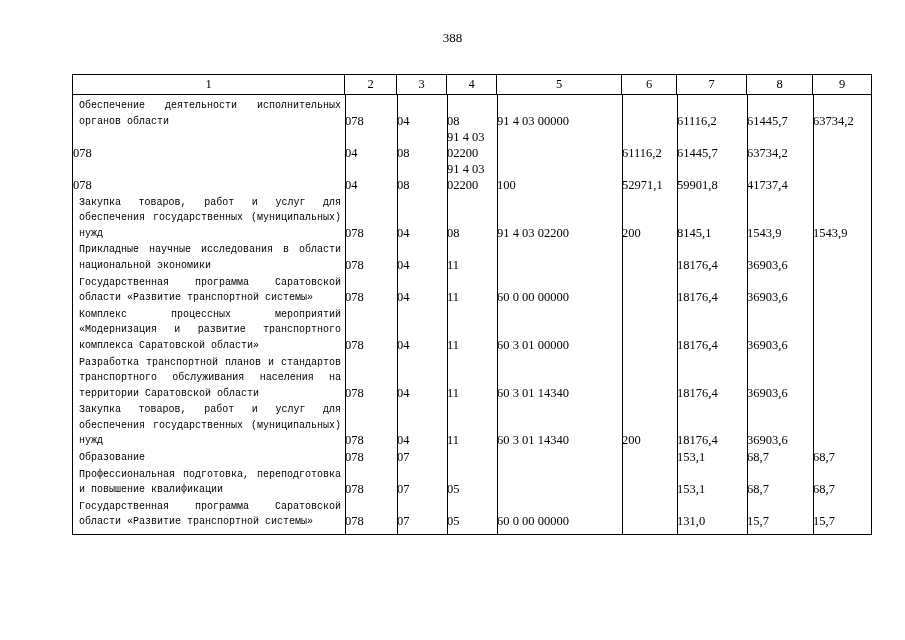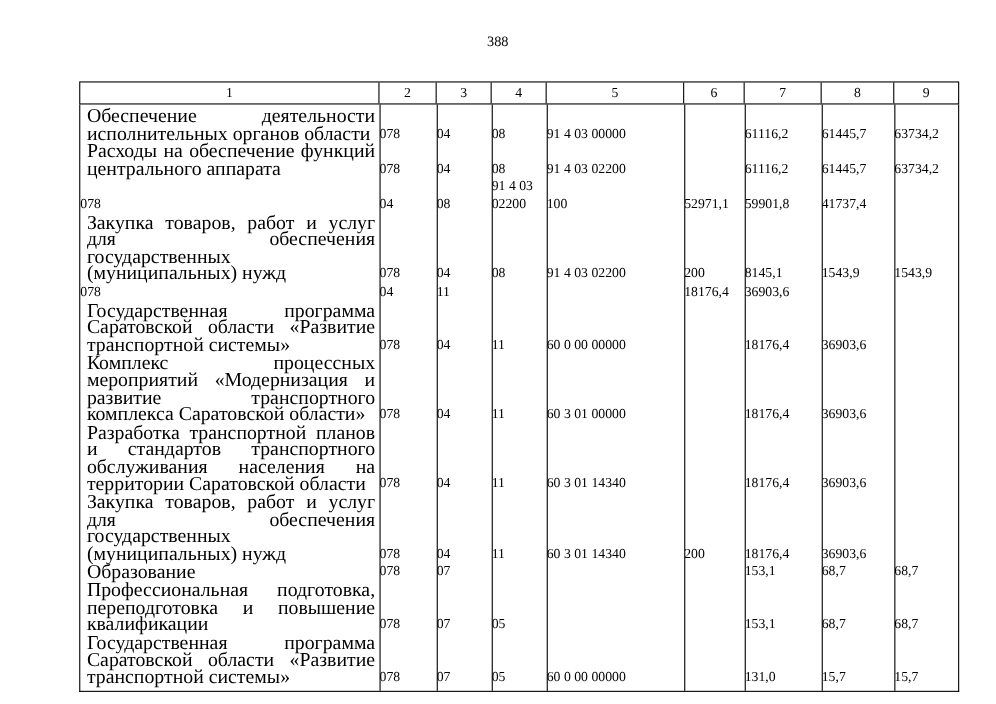--- a/index.html
+++ b/index.html
@@ -32,22 +32,23 @@
     position: absolute;
     top: 74px;
     left: 72px;
     width: 800px;
   }
   .r-name {
     padding: 1px 4px 0 6px;
     text-align: justify;
     text-align-last: left;
     line-height: 15.6px;
-    font-size: 18px;
+    font-size: 10px;
     hyphens: manual;
+    font-family: Liberation Mono, monospace;
   }
   .r-name.just {
     text-align: justify;
   }
   .cell {
     font-size: 12.5px;
     line-height: 15.6px;
     padding-top: 1px;
   }
   .c-center { text-align: left; }
@@ -139,21 +140,20 @@
             <div class="cell c-center">078</div>
             <div class="cell c-center">04</div>
             <div class="cell c-center">08</div>
             <div class="cell c-center">91 4 03 00000</div>
             <div class="cell c-center"></div>
             <div class="cell c-right">61116,2</div>
             <div class="cell c-right">61445,7</div>
             <div class="cell c-right">63734,2</div>
           </div>
           <div class="row-grid">
-            <div class="r-name just">Расходы на обеспечение функций центрального аппарата</div>
             <div class="cell c-center">078</div>
             <div class="cell c-center">04</div>
             <div class="cell c-center">08</div>
             <div class="cell c-center">91 4 03 02200</div>
             <div class="cell c-center"></div>
             <div class="cell c-right">61116,2</div>
             <div class="cell c-right">61445,7</div>
             <div class="cell c-right">63734,2</div>
           </div>
           <div class="row-grid">
@@ -171,20 +171,21 @@
             <div class="cell c-center">078</div>
             <div class="cell c-center">04</div>
             <div class="cell c-center">08</div>
             <div class="cell c-center">91 4 03 02200</div>
             <div class="cell c-center">200</div>
             <div class="cell c-right">8145,1</div>
             <div class="cell c-right">1543,9</div>
             <div class="cell c-right">1543,9</div>
           </div>
           <div class="row-grid">
+            <div class="r-name just">Прикладные научные исследования в области национальной экономики</div>
             <div class="cell c-center">078</div>
             <div class="cell c-center">04</div>
             <div class="cell c-center">11</div>
             <div class="cell c-center"></div>
             <div class="cell c-center"></div>
             <div class="cell c-right">18176,4</div>
             <div class="cell c-right">36903,6</div>
             <div class="cell c-right"></div>
           </div>
           <div class="row-grid">

